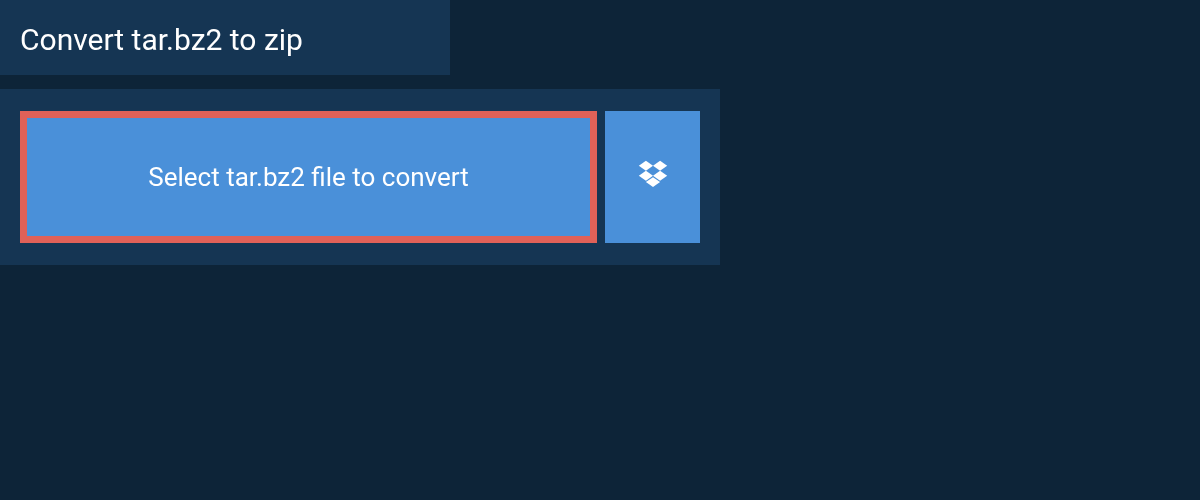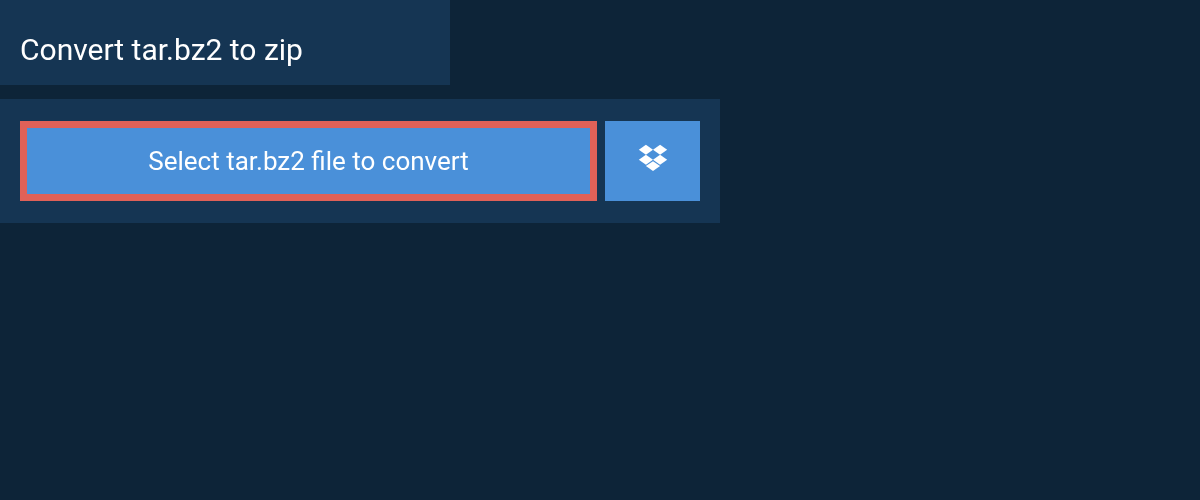--- a/index.html
+++ b/index.html
@@ -12,40 +12,40 @@
       height: 500px;
       background: #0d2438;
       font-family: -apple-system, BlinkMacSystemFont, "Segoe UI", Roboto, Helvetica, Arial, sans-serif;
       overflow: hidden;
     }
     .title-bar {
       background: #153553;
       color: #ffffff;
       font-size: 30px;
       font-weight: 400;
-      padding: 32px 20px 18px 20px;
+      padding: 22px 20px 18px 20px;
       display: inline-block;
       width: 450px;
     }
     .main-panel {
       background: #153553;
       margin-top: 14px;
       padding: 22px 20px;
       display: flex;
       align-items: stretch;
       gap: 8px;
       width: 720px;
     }
     .select-button {
       background: #4a90d9;
       border: 7px solid #e06158;
       color: #ffffff;
       font-size: 26px;
       font-weight: 400;
-      padding: 18px 40px;
+      padding: 44px 40px;
       text-align: center;
       flex: 1;
       display: flex;
       align-items: center;
       justify-content: center;
       cursor: pointer;
     }
     .dropbox-button {
       background: #4a90d9;
       width: 95px;

